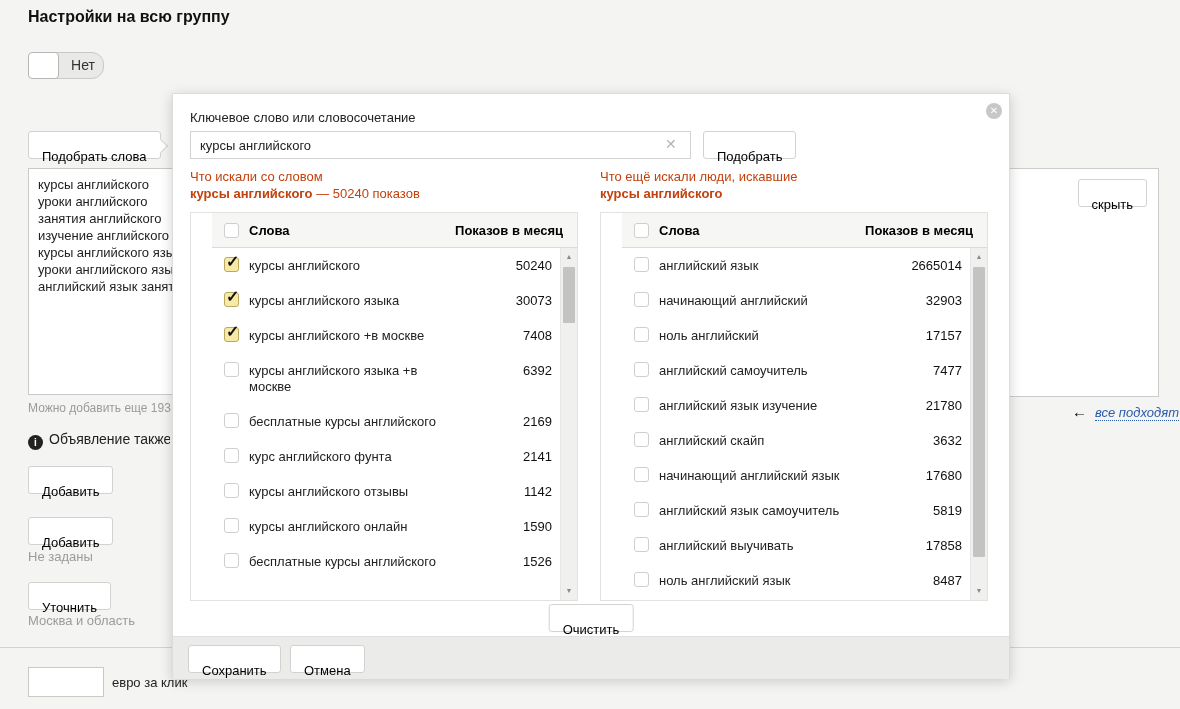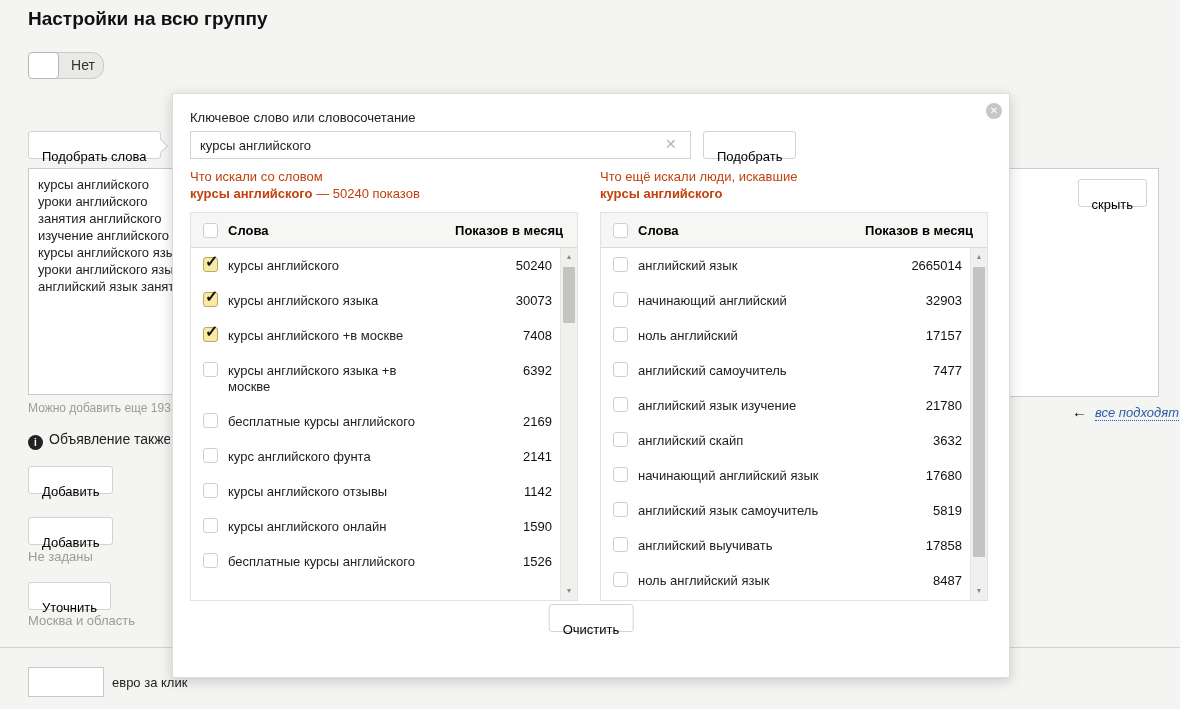--- a/index.html
+++ b/index.html
@@ -1,21 +1,21 @@
 <!DOCTYPE html>
 <html><head>
 <meta charset="utf-8">
 <style>
   * { margin:0; padding:0; box-sizing:border-box; }
   body { font-family:"Liberation Sans", sans-serif; }
   .stage { position:relative; width:1180px; height:709px; background:#f4f4f2; overflow:hidden; color:#000; }
 
   .abs { position:absolute; }
 
-  .page-title { left:28px; top:8px; font-size:19px; font-weight:bold; color:#111; }
+  .page-title { left:28px; top:8px; font-size:16px; font-weight:bold; color:#111; }
 
   
   .toggle { left:28px; top:52px; width:76px; height:27px; background:#e9e9e7; border:1px solid #c9c9c7; border-radius:12px; }
   .toggle-knob { position:absolute; left:-1px; top:-1px; width:31px; height:27px; background:#fff; border:1px solid #b6b6b4; border-radius:4px; }
   .toggle-label { position:absolute; left:34px; top:0; width:40px; height:25px; line-height:25px; text-align:center; font-size:14px; color:#333; }
 
   
   .btn { display:inline-block; background:#fff; border:1px solid #d2d2d0; border-radius:3px; height:28px; line-height:26px; padding:12px 13px; font-size:13px; color:#000; text-align:center; cursor:pointer; white-space:nowrap; }
 
   .pick-words { left:28px; top:131px; }
@@ -50,21 +50,21 @@
   .modal-close { position:absolute; right:7px; top:9px; width:16px; height:16px; background:#c7c7c5; color:#fff; border-radius:50%; font-size:10px; line-height:16px; text-align:center; cursor:pointer; }
   .kw-label { position:absolute; left:17px; top:16px; font-size:13px; color:#222; }
   .kw-input { position:absolute; left:17px; top:37px; width:501px; height:28px; border:1px solid #d2d2d0; font-size:13px; padding:0 30px 0 9px; color:#222; background:#fff; }
   .kw-clear { position:absolute; left:492px; top:42px; font-size:14px; color:#b3b3b1; cursor:pointer; }
   .pick-btn { position:absolute; left:530px; top:37px; }
 
   .subtitle { position:absolute; top:74px; font-size:13px; line-height:17px; color:#c2410c; }
   .subtitle.l { left:17px; } .subtitle.r { left:427px; }
   .subtitle b { font-weight:bold; }
 
-  .kw-table { position:absolute; top:118px; width:388px; height:389px; border:1px solid #e2e2e0; background:#fff; }
+  .kw-table { position:absolute; top:118px; width:388px; height:389px; border:1px solid #e2e2e0; background:#fff;padding-left:21px; }
   .kw-table.l { left:17px; } .kw-table.r { left:427px; }
   .kw-thead { height:35px; background:#f6f6f4; border-bottom:1px solid #dadada; display:flex; align-items:center; padding:0 14px 0 12px; font-size:13px; font-weight:bold; }
   .kw-thead .col-shows { margin-left:auto; }
   .kw-rows { position:relative; height:352px; overflow:hidden; padding-right:17px; }
   .kw-row { display:flex; align-items:flex-start; padding:9px 8px 9px 12px; font-size:13px; }
   .kw-text { flex:0 0 195px; line-height:16px; color:#222; padding-top:1px; }
   .kw-shows { margin-left:auto; text-align:right; color:#111; padding-top:1px; }
 
   .cb { flex:0 0 auto; width:15px; height:15px; border:1px solid #cfcfcd; border-radius:3px; background:#fff; margin-right:10px; position:relative; font-size:0; }
   .cb.checked { background:#f7e9a6; border-color:#bba95f; }
@@ -275,15 +275,19 @@
         </div>
       <div class="scrollbar">
         <div class="scroll-arrow up">▲</div>
         <div class="scroll-thumb"></div>
         <div class="scroll-arrow down">▼</div>
       </div>
     </div>
 
     <div class="btn clear-btn">Очистить</div>
 
+    <div class="modal-footer">
+      <div class="btn save-btn">Сохранить</div>
+      <div class="btn cancel-btn">Отмена</div>
+    </div>
   </div>
 
 </div>
 
 </body></html>

